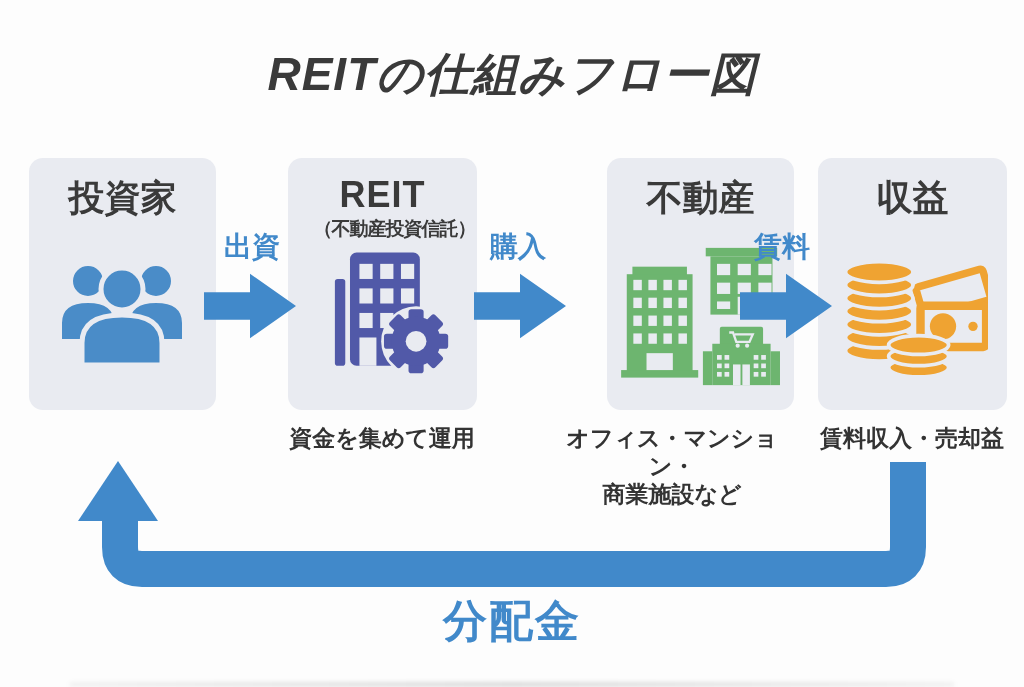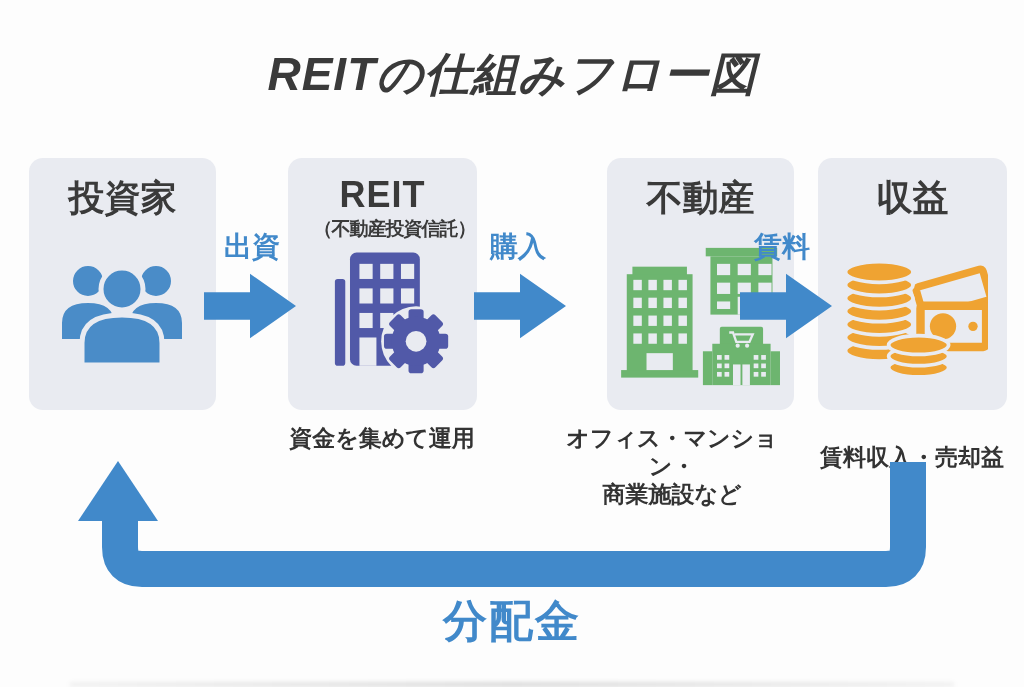--- a/index.html
+++ b/index.html
@@ -49,21 +49,21 @@
     font-size:28px;font-weight:800;color:#4189ca;
   }
   .fl1{left:192px;} .fl2{left:458px;} .fl3{left:722px;}
   .caption{
     position:absolute;top:424px;text-align:center;
     font-size:23px;font-weight:700;color:#333333;line-height:28px;
   }
   .cap1{left:12px;width:220px;}
   .cap2{left:272px;width:220px;}
   .cap3{left:552px;width:240px;}
-  .cap4{left:802px;width:220px;margin-top:19px;}
+  .cap4{left:802px;width:220px;}
   .return-arrow{position:absolute;left:60px;top:455px;width:880px;height:150px;}
   .return-label{
     position:absolute;top:592px;left:0;width:100%;text-align:center;
     font-size:44px;font-weight:800;color:#4189ca;letter-spacing:2px;
   }
   .bottom-shadow{
     position:absolute;left:70px;right:70px;bottom:0;height:5px;
     background:linear-gradient(to right,rgba(0,0,0,.05),rgba(0,0,0,.14),rgba(0,0,0,.05));
     filter:blur(2px);
   }

